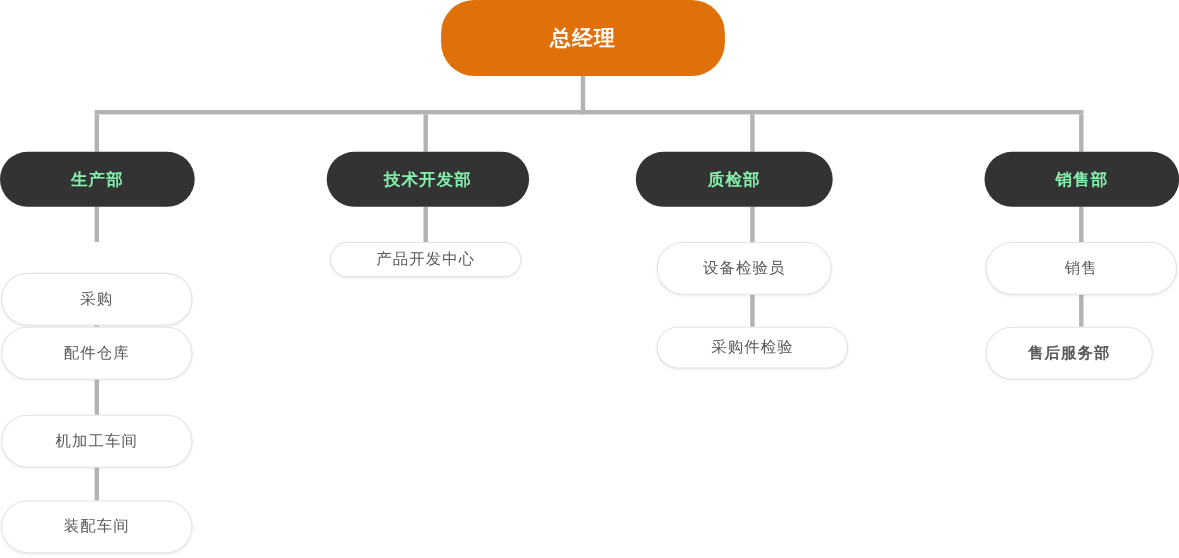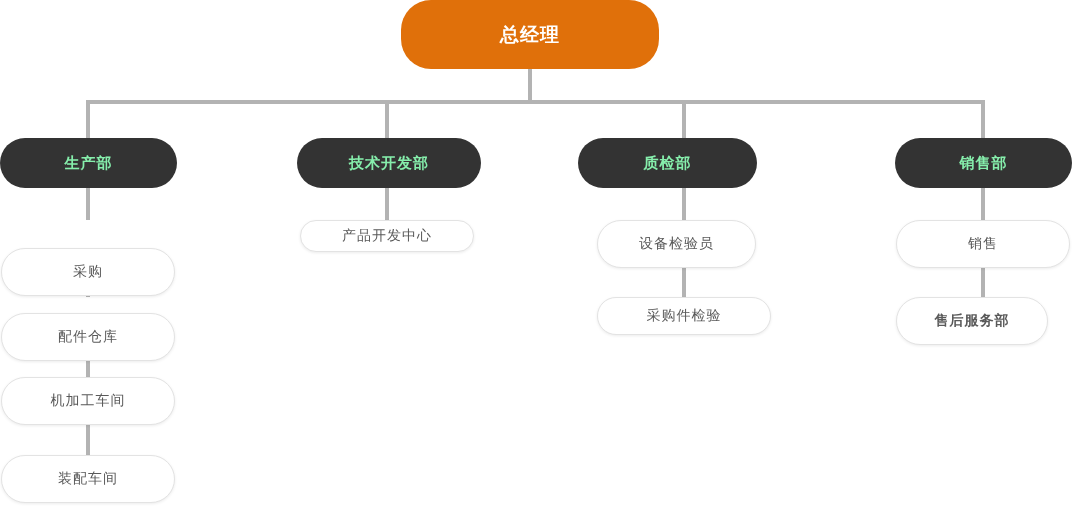--- a/index.html
+++ b/index.html
@@ -72,21 +72,21 @@
   <div class="line" style="left:981px; top:268px; width:4px; height:29px;"></div>
 
   <div class="node node-root" style="left:401px; top:0px; width:258px; height:69px;">总经理</div>
 
   <div class="node node-dept" style="left:0px; top:138px; width:177px; height:50px;">生产部</div>
   <div class="node node-dept" style="left:297px; top:138px; width:184px; height:50px;">技术开发部</div>
   <div class="node node-dept" style="left:578px; top:138px; width:179px; height:50px;">质检部</div>
   <div class="node node-dept" style="left:895px; top:138px; width:177px; height:50px;">销售部</div>
 
   <div class="node node-leaf" style="left:1px; top:220px; width:174px; height:48px;margin-top:28px;">采购</div>
-  <div class="node node-leaf" style="left:1px; top:297px; width:174px; height:48px;margin-top:16px;">配件仓库</div>
+  <div class="node node-leaf" style="left:1px; top:297px; width:174px; height:48px;">配件仓库</div>
   <div class="node node-leaf" style="left:1px; top:377px; width:174px; height:48px;">机加工车间</div>
   <div class="node node-leaf" style="left:1px; top:455px; width:174px; height:48px;">装配车间</div>
 
   <div class="node node-leaf" style="left:300px; top:220px; width:174px; height:32px;">产品开发中心</div>
 
   <div class="node node-leaf" style="left:597px; top:220px; width:159px; height:48px;text-align:right;">设备检验员</div>
   <div class="node node-leaf" style="left:597px; top:297px; width:174px; height:38px;">采购件检验</div>
 
   <div class="node node-leaf" style="left:896px; top:220px; width:174px; height:48px;">销售</div>
   <div class="node node-leaf" style="left:896px; top:297px; width:152px; height:48px;font-weight:bold;">售后服务部</div>

